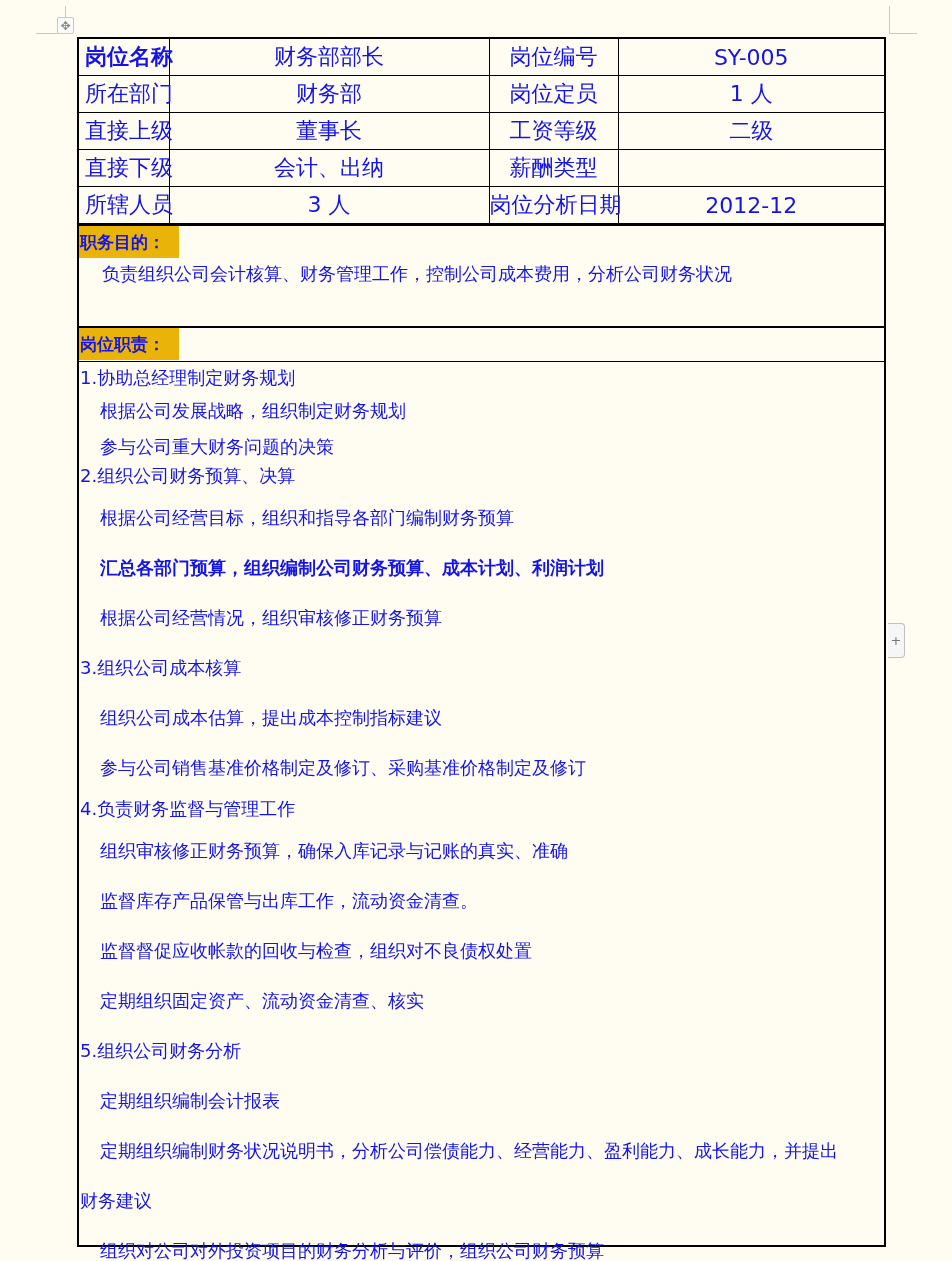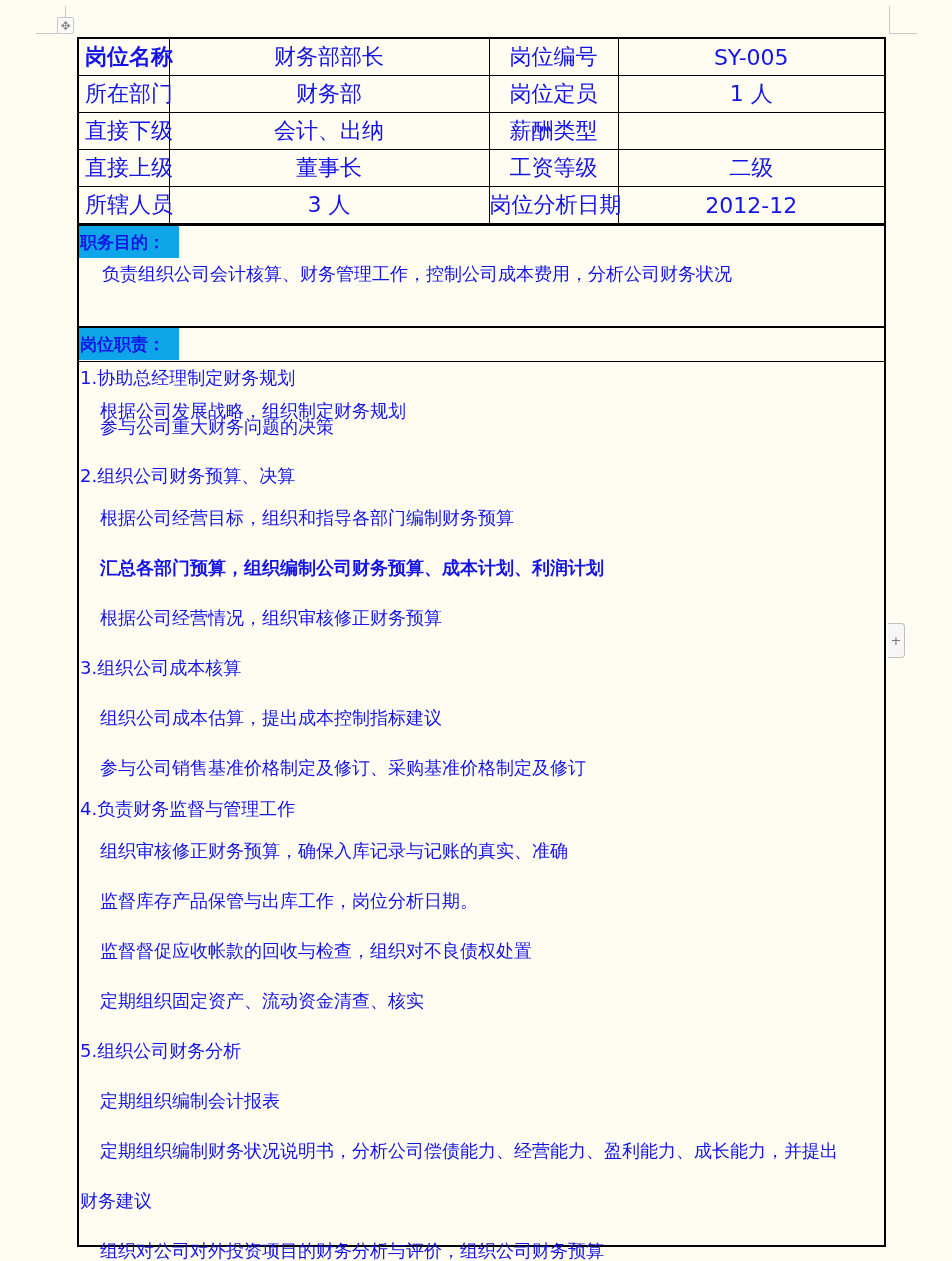--- a/index.html
+++ b/index.html
@@ -34,21 +34,21 @@
     border:1px solid #000; height:36px; padding:0;
     text-align:center; font-size:22px; white-space:nowrap;
   }
   table.info tr:first-child td { border-top:none; }
   table.info td:first-child { border-left:none; }
   table.info td:last-child { border-right:none; }
   table.info td.lbl-first { text-align:left; padding-left:6px; }
   .bold { font-weight:bold; }
   .section { border-top:2px solid #000; }
   .sec-title {
-    display:inline-block; background:#0ea5e9; font-weight:bold;
+    display:inline-block; background:#eab308; font-weight:bold;
     font-size:17px; padding:4px 14px 4px 1px; line-height:24px;
   }
   .purpose-text { font-size:18px; padding:2px 0 6px 1px; line-height:28px; white-space:nowrap;margin-left:22px; }
   .duties-head { padding-bottom:1px;margin-top:32px; }
   .duties-body { border-top:1px solid #000; padding-top:4px; }
   .line { font-size:18px; white-space:nowrap; position:absolute; left:1px; }
   .line.indent { left:21px; }
   .duties-wrap { position:relative; }
 </style>
 </head>
@@ -82,30 +82,30 @@
       <td>岗位编号</td>
       <td>SY-005</td>
     </tr>
     <tr>
       <td class="lbl-first">所在部门</td>
       <td>财务部</td>
       <td>岗位定员</td>
       <td>1 人</td>
     </tr>
     <tr>
+      <td class="lbl-first">直接上级</td>
+      <td>董事长</td>
+      <td>工资等级</td>
+      <td>二级</td>
+    </tr>
+    <tr>
       <td class="lbl-first">直接下级</td>
       <td>会计、出纳</td>
       <td>薪酬类型</td>
       <td></td>
-    </tr>
-    <tr>
-      <td class="lbl-first">直接上级</td>
-      <td>董事长</td>
-      <td>工资等级</td>
-      <td>二级</td>
     </tr>
     <tr>
       <td class="lbl-first">所辖人员</td>
       <td>3 人</td>
       <td>岗位分析日期</td>
       <td>2012-12</td>
     </tr>
   </tbody>
     </table>
 
@@ -115,31 +115,31 @@
   </div>
 
   <div class="section duties-head">
     <span class="sec-title">岗位职责：</span>
   </div>
 
   <div class="duties-body" style="height:915px;">
     <div class="duties-wrap" id="duties-wrap">
         <div class="line" style="top: 0px;">1.协助总经理制定财务规划</div>
         <div class="line indent" style="top: 33px;">根据公司发展战略，组织制定财务规划</div>
-        <div class="line indent" style="top: 49px;">参与公司重大财务问题的决策</div>
+        <div class="line indent" style="top: 69px;">参与公司重大财务问题的决策</div>
         <div class="line" style="top: 98px;">2.组织公司财务预算、决算</div>
         <div class="line indent" style="top: 140px;">根据公司经营目标，组织和指导各部门编制财务预算</div>
         <div class="line indent" style="top: 190px; font-weight: bold;">汇总各部门预算，组织编制公司财务预算、成本计划、利润计划</div>
         <div class="line indent" style="top: 240px;">根据公司经营情况，组织审核修正财务预算</div>
         <div class="line" style="top: 290px;">3.组织公司成本核算</div>
         <div class="line indent" style="top: 340px;">组织公司成本估算，提出成本控制指标建议</div>
         <div class="line indent" style="top: 390px;">参与公司销售基准价格制定及修订、采购基准价格制定及修订</div>
         <div class="line" style="top: 431px;">4.负责财务监督与管理工作</div>
         <div class="line indent" style="top: 473px;">组织审核修正财务预算，确保入库记录与记账的真实、准确</div>
-        <div class="line indent" style="top: 523px;">监督库存产品保管与出库工作，岗位分析日期。</div>
+        <div class="line indent" style="top: 523px;">监督库存产品保管与出库工作，流动资金清查。</div>
         <div class="line indent" style="top: 573px;">监督督促应收帐款的回收与检查，组织对不良债权处置</div>
         <div class="line indent" style="top: 623px;">定期组织固定资产、流动资金清查、核实</div>
         <div class="line" style="top: 673px;">5.组织公司财务分析</div>
         <div class="line indent" style="top: 723px;">定期组织编制会计报表</div>
         <div class="line indent" style="top: 773px;">定期组织编制财务状况说明书，分析公司偿债能力、经营能力、盈利能力、成长能力，并提出</div>
         <div class="line" style="top: 823px;">财务建议</div>
         <div class="line indent" style="top: 873px;">组织对公司对外投资项目的财务分析与评价，组织公司财务预算</div>
       </div>
   </div>
 </div>

